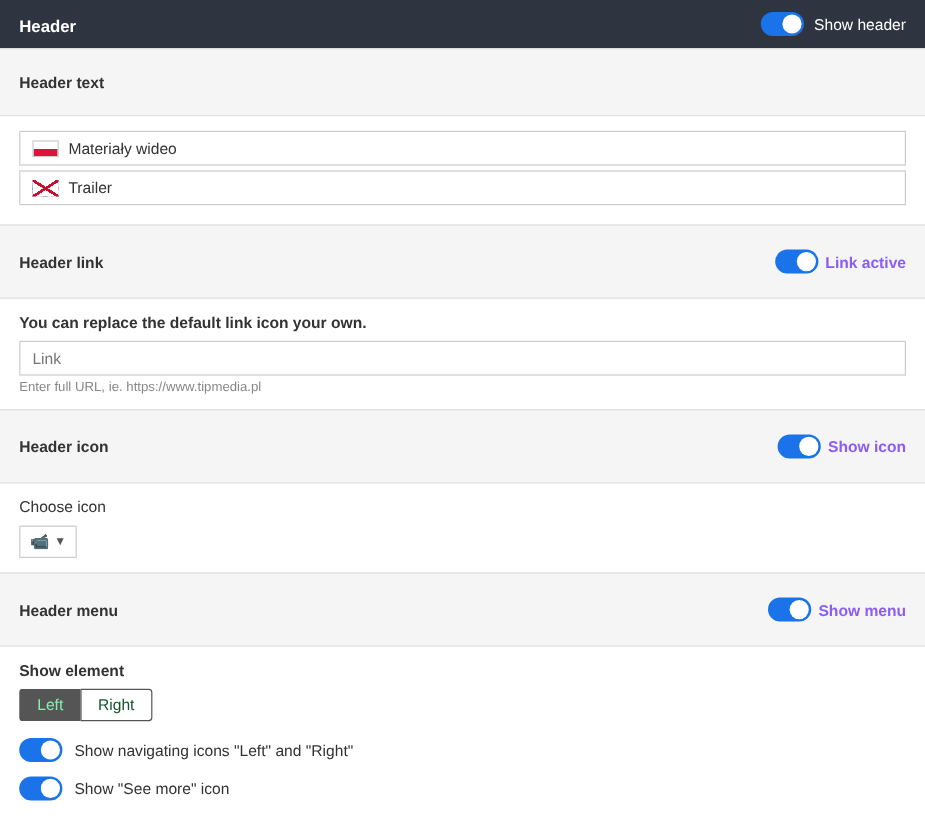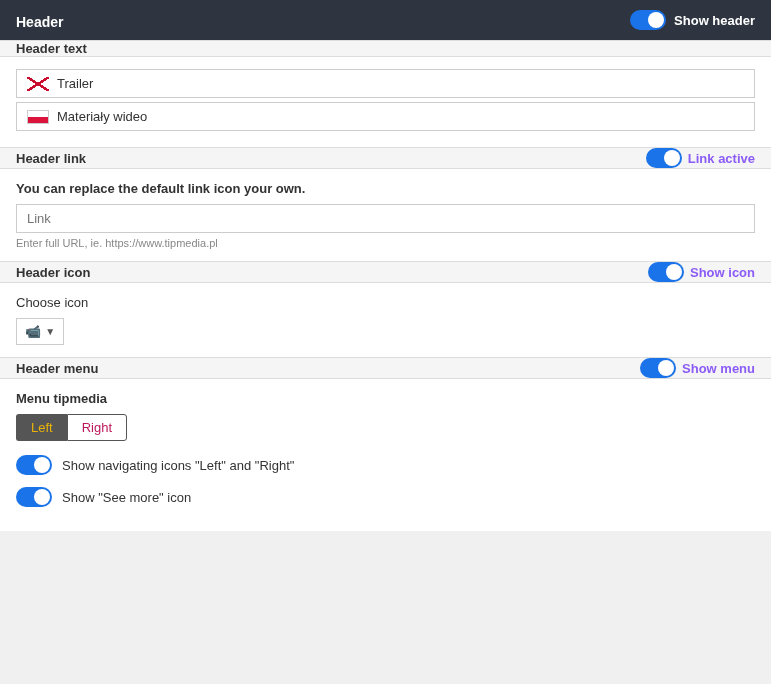--- a/index.html
+++ b/index.html
@@ -13,33 +13,33 @@
       align-items: flex-end;
       justify-content: space-between;
       font-weight: bold;
       font-size: 14px;
     }
     .top-bar-right {
       display: flex;
       align-items: center;
       gap: 8px;
       font-size: 13px;
-      font-weight: bold;
+      font-weight: normal;
     }
 
     .section {
       background: #fff;
       margin-bottom: 0;
     }
 
     .section-header {
       background: #f5f5f5;
       border-top: 1px solid #ddd;
       border-bottom: 1px solid #ddd;
-      padding: 0 16px;
+      padding: 20px 16px;
       display: flex;
       align-items: center;
       justify-content: space-between;
       font-weight: bold;
       font-size: 13px;
     }
 
     .section-body {
       padding: 12px 16px;
       background: #fff;
@@ -182,25 +182,25 @@
     .tab-group {
       display: flex;
       margin-bottom: 14px;
     }
     .tab-btn {
       padding: 5px 14px;
       border: 1px solid #555;
       background: #fff;
       cursor: pointer;
       font-size: 13px;
-      color: #be185d;
+      color: #14532d;
     }
     .tab-btn.active {
       background: #555;
-      color: #eab308;
+      color: #86efac;
     }
     .tab-btn:first-child {
       border-right: none;
       border-radius: 3px 0 0 3px;
     }
     .tab-btn:last-child {
       border-radius: 0 3px 3px 0;
     }
 
     .toggle-row {
@@ -220,26 +220,26 @@
     <span>Show header</span>
   </div>
 </div>
 
 <div class="section">
   <div class="section-header">
     <span>Header text</span>
   </div>
   <div class="section-body">
     <div class="lang-row">
+      <span class="flag flag-pl"></span>
+      <span>Materiały wideo</span>
+    </div>
+    <div class="lang-row">
       <span class="flag flag-uk"></span>
       <span>Trailer</span>
-    </div>
-    <div class="lang-row">
-      <span class="flag flag-pl"></span>
-      <span>Materiały wideo</span>
     </div>
   </div>
 </div>
 
 <div class="section">
   <div class="section-header">
     <span>Header link</span>
     <div class="toggle">
       <div class="toggle-switch"></div>
       <span class="toggle-label">Link active</span>
@@ -271,21 +271,21 @@
 
 <div class="section">
   <div class="section-header">
     <span>Header menu</span>
     <div class="toggle">
       <div class="toggle-switch"></div>
       <span class="toggle-label">Show menu</span>
     </div>
   </div>
   <div class="section-body">
-    <div class="menu-element-label">Menu tipmedia</div>
+    <div class="menu-element-label">Show element</div>
     <div class="tab-group">
       <button class="tab-btn active">Left</button>
       <button class="tab-btn">Right</button>
     </div>
     <div class="toggle-row">
       <div class="toggle-switch"></div>
       <span>Show navigating icons "Left" and "Right"</span>
     </div>
     <div class="toggle-row">
       <div class="toggle-switch"></div>

